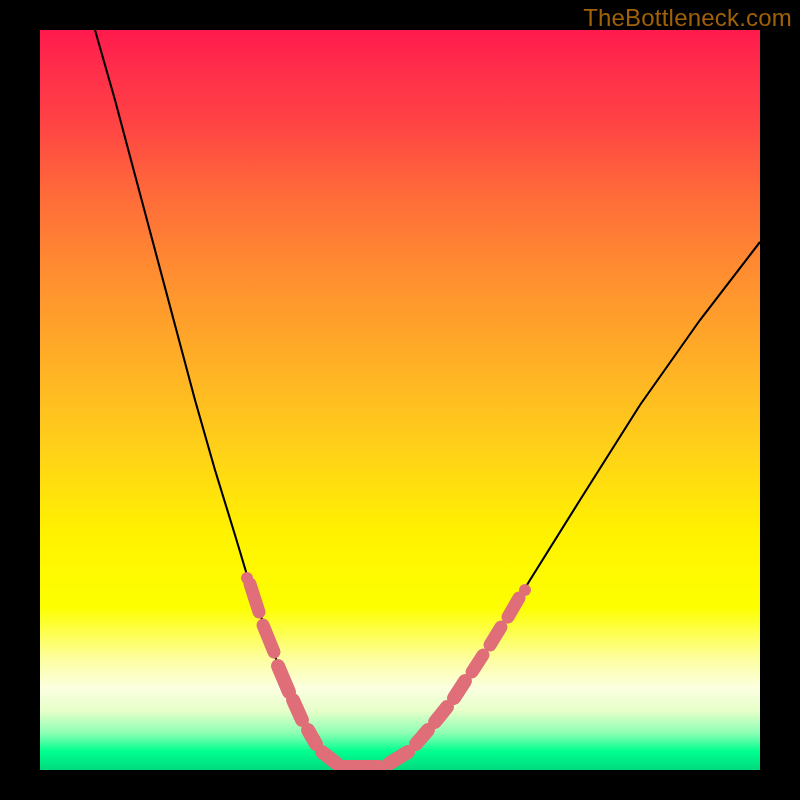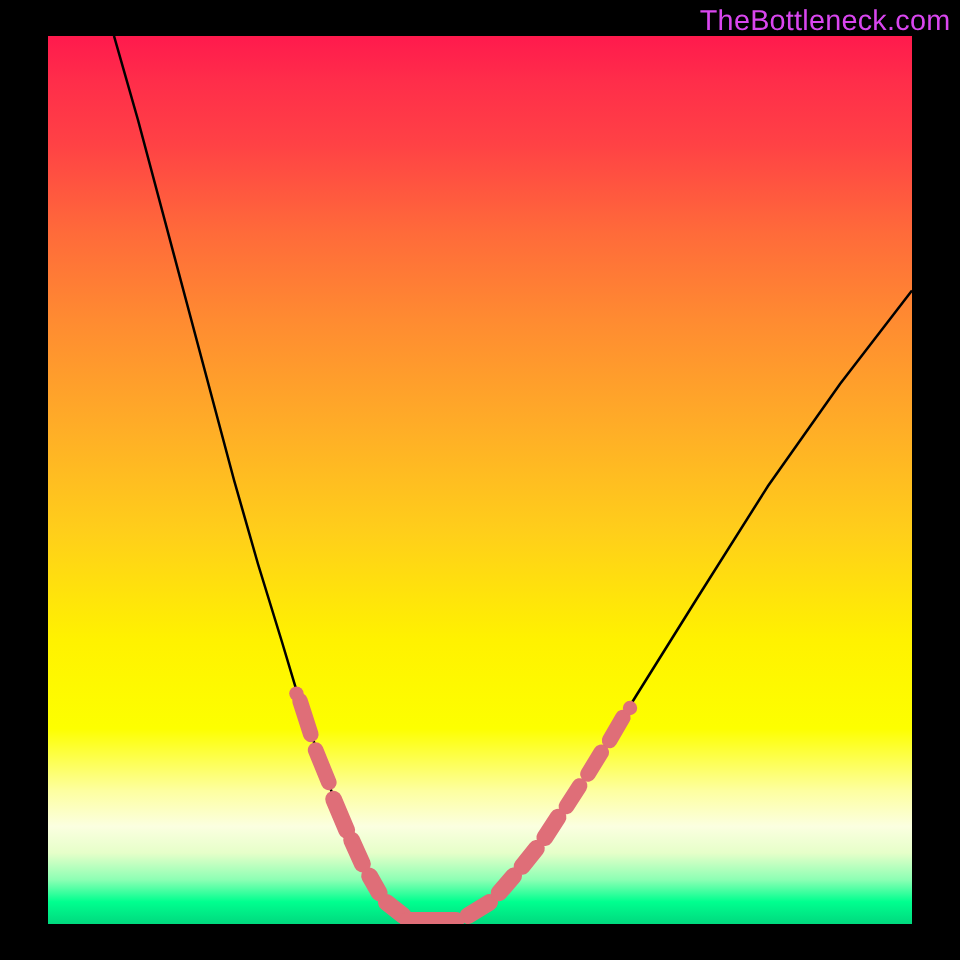--- a/index.html
+++ b/index.html
@@ -16,21 +16,21 @@
     left: 0;
     top: 0;
     width: 800px;
     height: 800px;
     background: #000;
   }
   .watermark {
     position: absolute;
     top: 4px;
     right: 8px;
-    color: #d946ef;
+    color: #a16207;
     font-size: 24px;
     font-weight: 400;
     letter-spacing: 0.2px;
     z-index: 50;
   }
   .plot-area {
     position: absolute;
     left: 40px;
     top: 30px;
     width: 720px;

